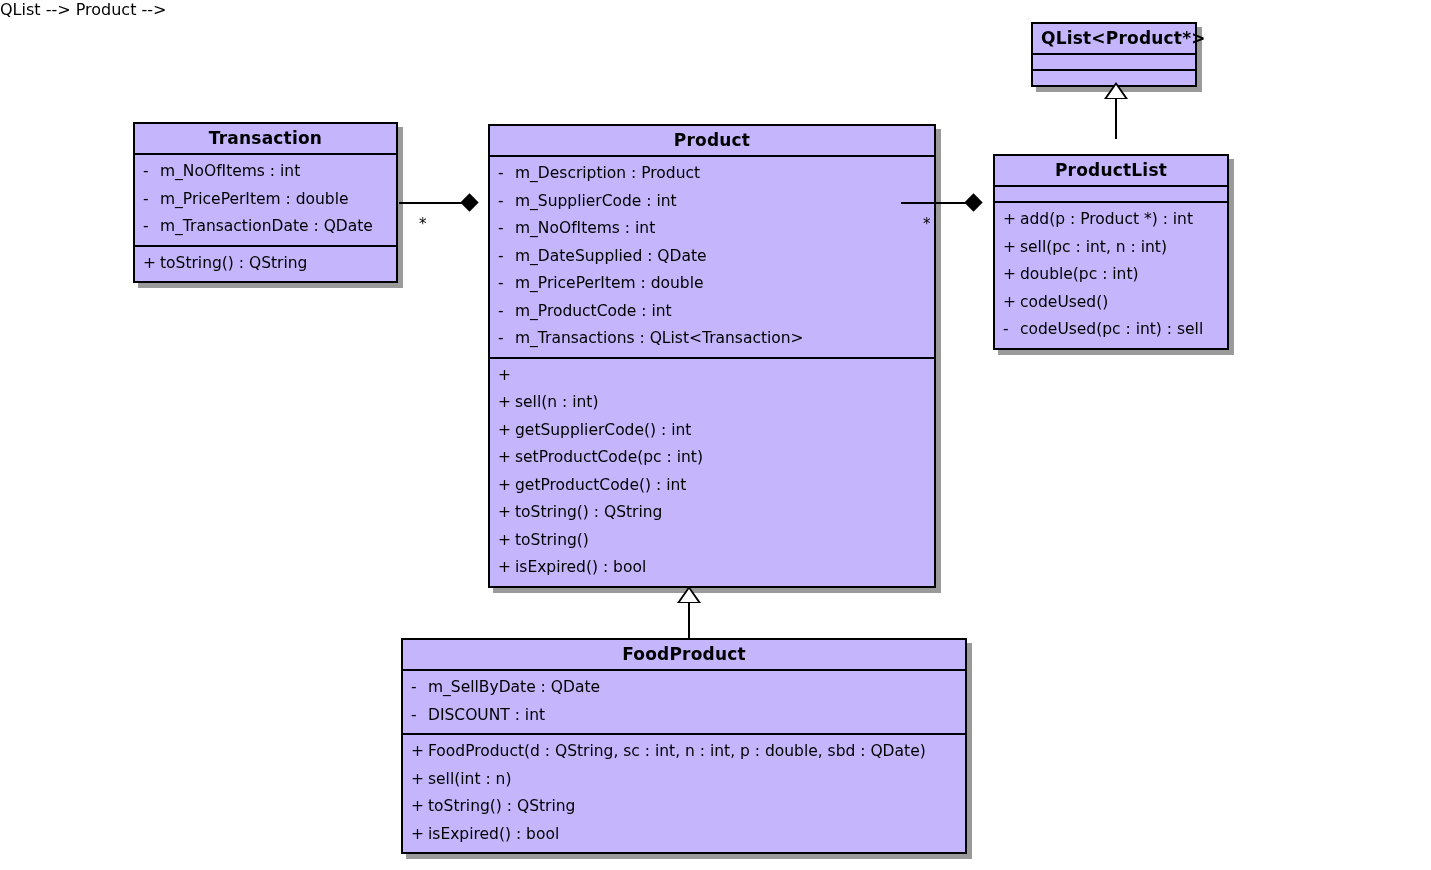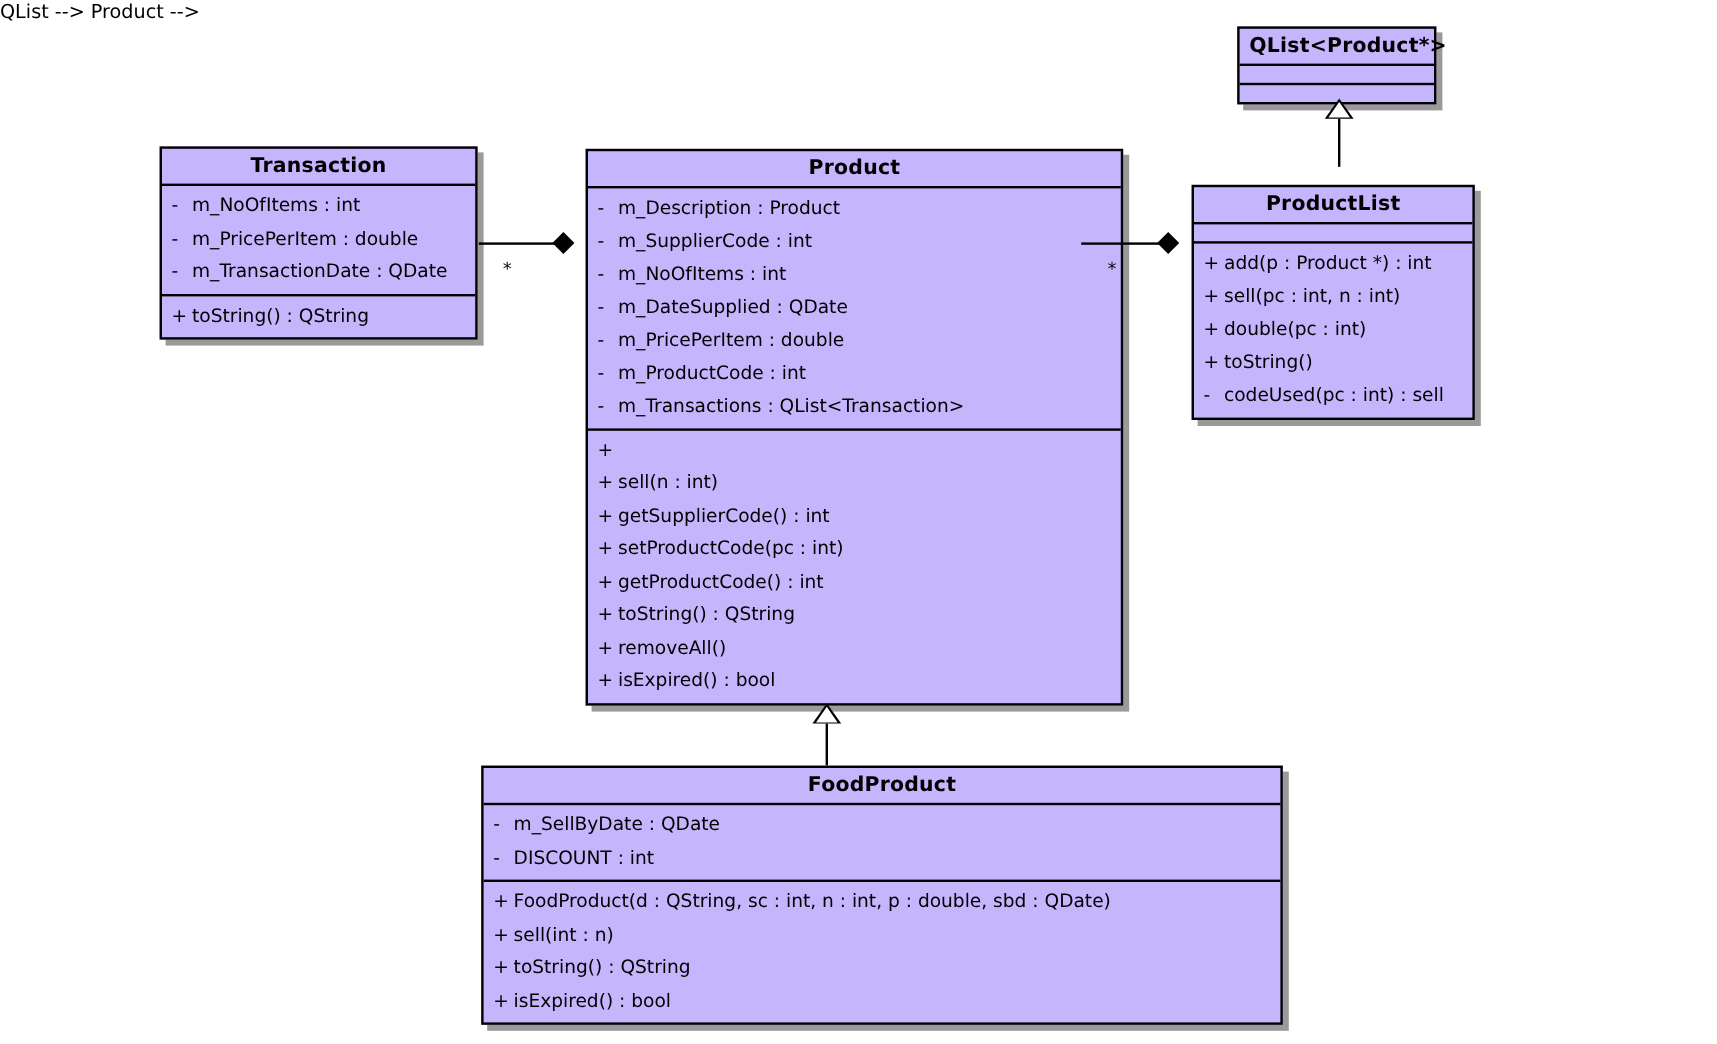--- a/index.html
+++ b/index.html
@@ -137,21 +137,21 @@
       <div class="uml-row">
         <span class="vis">+</span>
         <span>sell(pc : int, n : int)</span>
       </div>
       <div class="uml-row">
         <span class="vis">+</span>
         <span>double(pc : int)</span>
       </div>
       <div class="uml-row">
         <span class="vis">+</span>
-        <span>toString()</span>
+        <span>codeUsed()</span>
       </div>
       <div class="uml-row">
         <span class="vis">-</span>
         <span>codeUsed(pc : int) : sell</span>
       </div>
     </div>
   </div>
 
   
   <div class="uml-class" style="left:133px; top:122px; width:265px;">
@@ -235,40 +235,40 @@
       <div class="uml-row">
         <span class="vis">+</span>
         <span>getProductCode() : int</span>
       </div>
       <div class="uml-row">
         <span class="vis">+</span>
         <span>toString() : QString</span>
       </div>
       <div class="uml-row">
         <span class="vis">+</span>
-        <span>removeAll()</span>
+        <span>toString()</span>
       </div>
       <div class="uml-row">
         <span class="vis">+</span>
         <span>isExpired() : bool</span>
       </div>
     </div>
   </div>
 
   
   <div class="edge-h" style="left:901px; top:202px; width:78px;"></div>
   <div class="diamond" style="left:967px; top:196px;"></div>
   <div class="mult" style="left:923px; top:217px;">*</div>
 
    Product --&gt;
   <div class="triangle on-white" style="left:677px; top:586px;"></div>
   <div class="edge-v" style="left:688px; top:603px; height:35px;"></div>
 
   
-  <div class="uml-class" style="left:401px; top:638px; width:668px;">
+  <div class="uml-class" style="left:401px; top:638px; width:566px;">
     <div class="uml-title">FoodProduct</div>
     <div class="uml-compartment">
       <div class="uml-row">
         <span class="vis">-</span>
         <span>m_SellByDate : QDate</span>
       </div>
       <div class="uml-row">
         <span class="vis">-</span>
         <span>DISCOUNT : int</span>
       </div>

